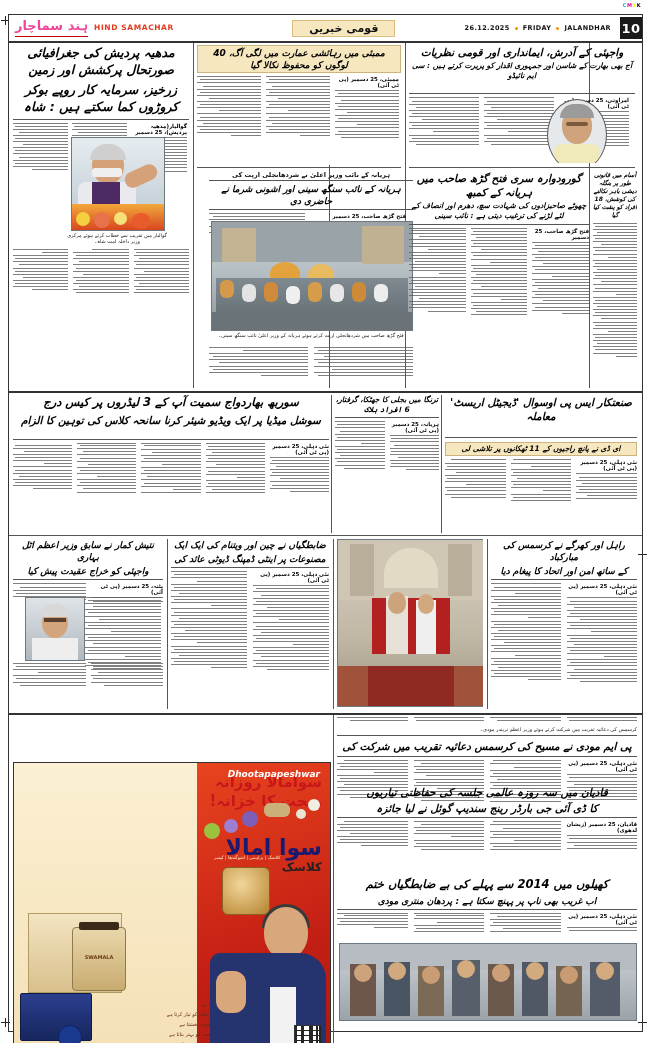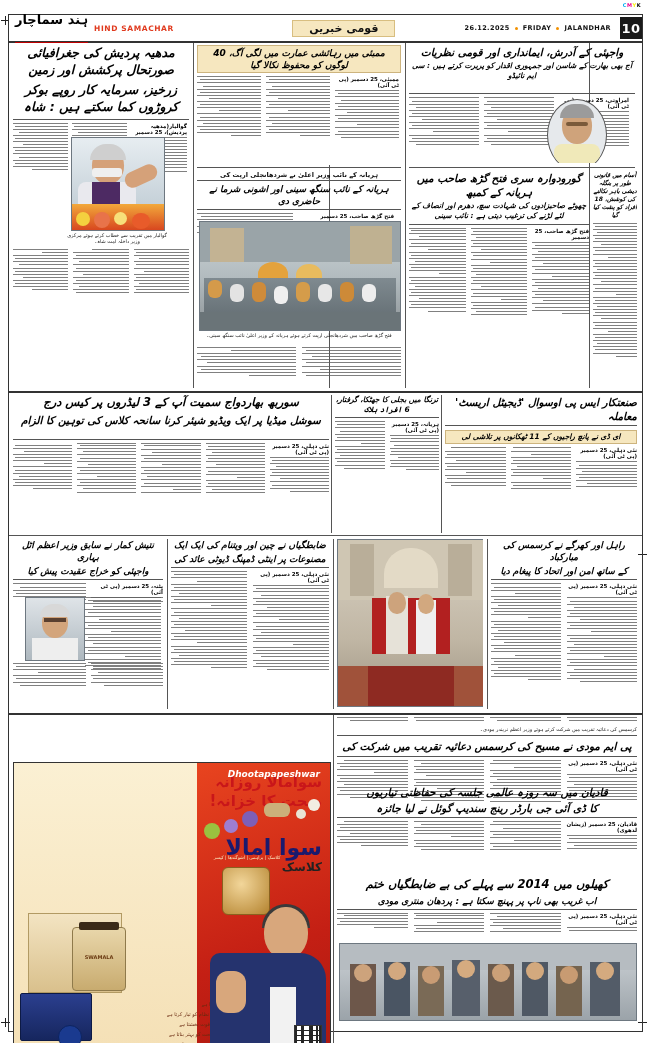--- a/index.html
+++ b/index.html
@@ -19,22 +19,22 @@
   .crossmark:before{left:4px;top:0;width:1px;height:9px;}
   .crossmark:after{top:4px;left:0;height:1px;width:9px;}
 
   
   .frame{position:absolute;left:8px;top:14px;width:633px;height:1016px;border:1px solid #333;}
 
   
   .masthead{position:absolute;left:0;top:0;right:0;height:26px;border-bottom:2px solid #333;
             display:flex;align-items:center;background:#fff;}
   .mast-left{display:flex;align-items:center;gap:6px;padding-left:6px;width:208px;}
-  .mast-logo{font-family:"DejaVu Sans",sans-serif;color:#000000;font-size:13px;font-weight:bold;
-             direction:rtl;border-bottom:1.5px solid #c00000;line-height:1.1;padding-bottom:14px;}
+  .mast-logo{font-family:"DejaVu Sans",sans-serif;color:#ec4899;font-size:13px;font-weight:bold;
+             direction:rtl;border-bottom:1.5px solid #c00000;line-height:1.1;padding-bottom:3px;}
   .mast-eng{color:#e03a1e;font-size:7.5px;font-weight:bold;letter-spacing:.6px;}
   .mast-center{flex:1;display:flex;justify-content:center;}
   .qaumi{background:#f6e7bf;border:1px solid #d8be80;padding:1px 16px;color:#111;font-size:11px;
          font-weight:bold;direction:rtl;}
   .mast-right{display:flex;align-items:center;gap:5px;padding-right:0;font-size:6.5px;font-weight:bold;letter-spacing:.4px;}
   .dot{width:3px;height:3px;border-radius:50%;background:#f29100;display:inline-block;}
   .pagenum{background:#1a1a1a;color:#fff;font-size:13px;font-weight:bold;width:22px;height:22px;
            display:flex;align-items:center;justify-content:center;margin-left:4px;}
 
   
@@ -456,21 +456,21 @@
           <div class="ln s2"></div>
           <div class="ln s1"></div>
           <div class="ln s3"></div>
         <div class="ln s1"></div>
           <div class="ln s2"></div>
           <div class="ln s1"></div>
           <div class="ln s6"></div>
       </div>
     </div>
 
-    <div class="col" style="left:188px;top:156px;width:204px;height:215px;">
+    <div class="col" style="left:200px;top:156px;width:204px;height:215px;">
       <div class="kicker">ہریانہ کے نائب وزیر اعلیٰ نے شردھانجلی ارپت کی</div>
       <div class="hd lv3" style="border-top:1px solid #555;border-bottom:1px solid #555;padding:2px 0;margin-top:1px;">ہریانہ کے نائب سنگھ سینی اور اشونی شرما نے حاضری دی</div>
       <div style="display:flex;gap:5px;margin-top:3px;">
         <div class="body" style="width:96px;">
           <div class="ln s1"></div>
             <div class="ln s2"></div>
             <div class="ln s1"></div>
             <div class="ln s3"></div>
           <div class="ln s1"></div>
             <div class="ln s2"></div>
@@ -732,21 +732,21 @@
           <div class="ln s1"></div>
           <div class="ln s3"></div>
         <div class="ln s1"></div>
           <div class="ln s2"></div>
           <div class="ln s1"></div>
           <div class="ln s4"></div>
       </div>
     </div>
 
     <div class="col" style="left:436px;top:380px;width:192px;height:136px;">
-      <div class="hd lv2" style="border-bottom:1px solid #555;padding-bottom:2px;text-align:right;">صنعتکار ایس پی اوسوال 'ڈیجیٹل اریسٹ' معاملہ</div>
+      <div class="hd lv2" style="border-bottom:1px solid #555;padding-bottom:14px;">صنعتکار ایس پی اوسوال 'ڈیجیٹل اریسٹ' معاملہ</div>
       <div class="hd lv4 boxed" style="margin-top:4px;">ای ڈی نے پانچ راجیوں کے 11 ٹھکانوں پر تلاشی لی</div>
       <div class="body" style="margin-top:3px;column-count:3;column-gap:5px;">
         <div class="dateline">نئی دہلی، 25 دسمبر (پی ٹی آئی)</div>
         <div class="ln s1"></div>
           <div class="ln s2"></div>
           <div class="ln s1"></div>
           <div class="ln s3"></div>
         <div class="ln s1"></div>
           <div class="ln s2"></div>
           <div class="ln s1"></div>

